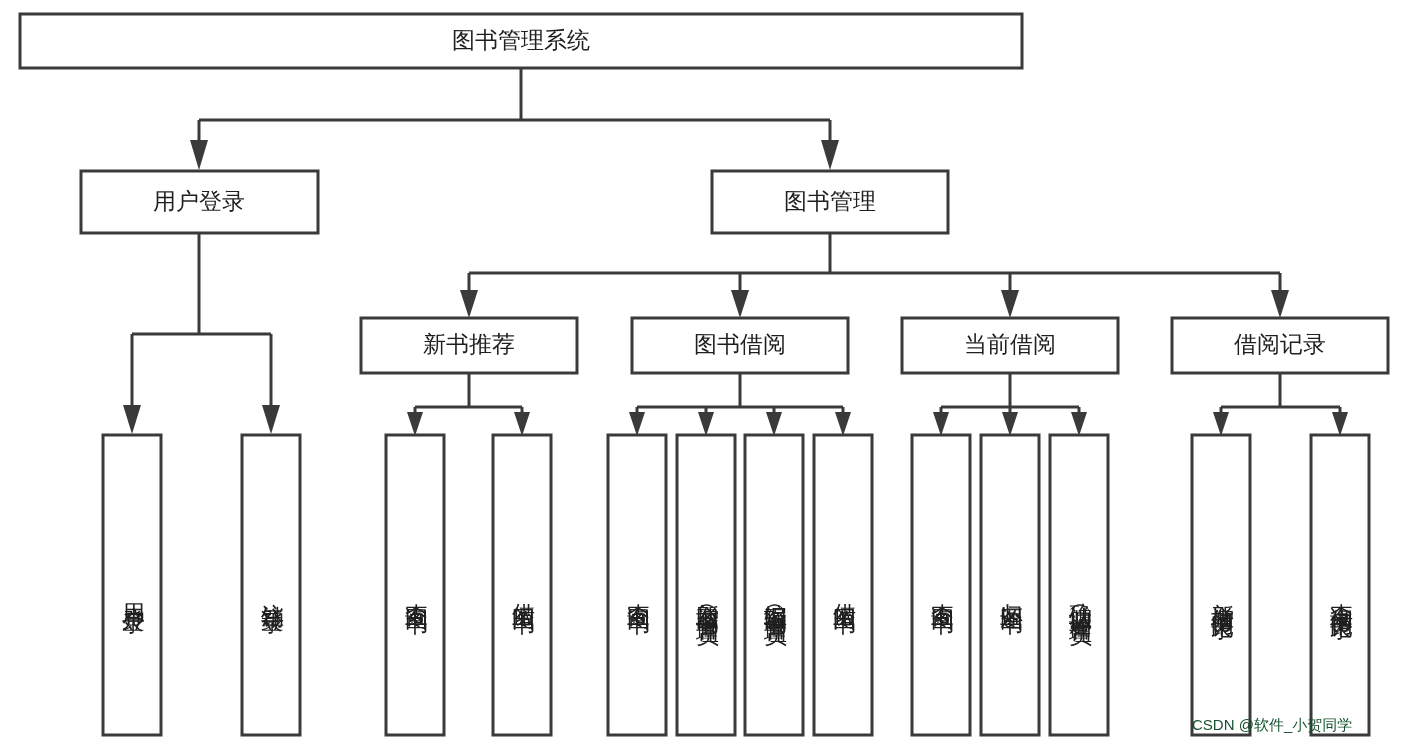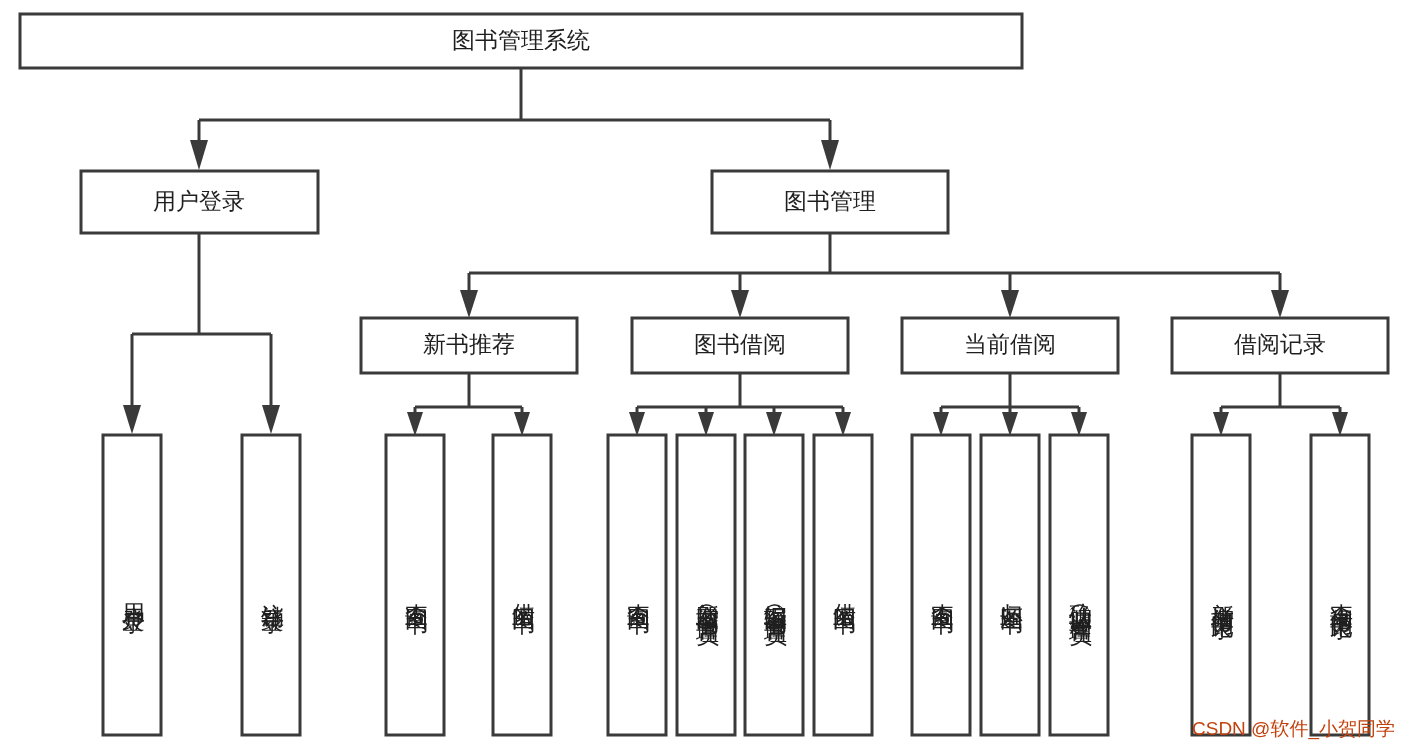--- a/index.html
+++ b/index.html
@@ -50,22 +50,22 @@
     stroke-width: 3;
     fill: none;
   }
   .arrow-head {
     fill: #3a3a3a;
     stroke: none;
   }
   .watermark {
     position: absolute;
     font-family: "Liberation Sans", "DejaVu Sans", sans-serif;
-    font-size: 19px;
-    color: #c2410c;
+    font-size: 15px;
+    color: #14532d;
     white-space: nowrap;
     pointer-events: none;
   }
 </style>
 </head>
 <body>
 
 <div id="diagram-root">
 
   <svg class="canvas" viewBox="0 0 1405 747">

